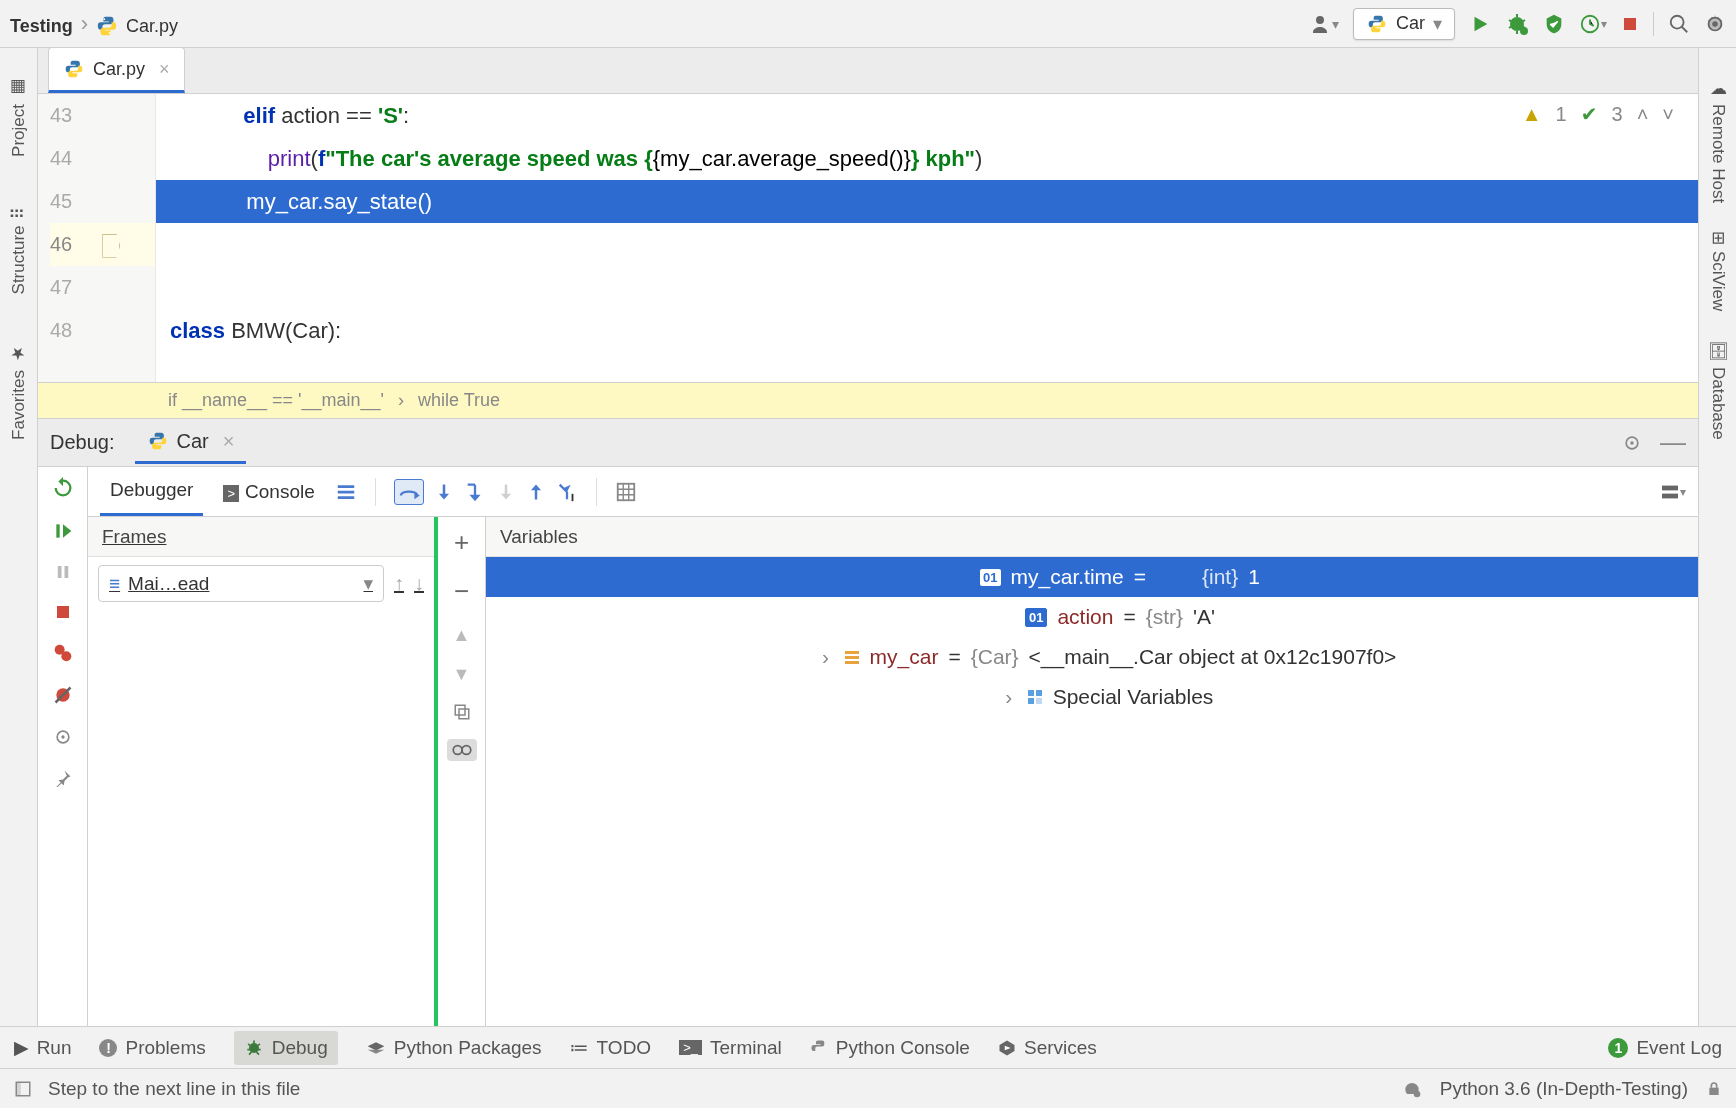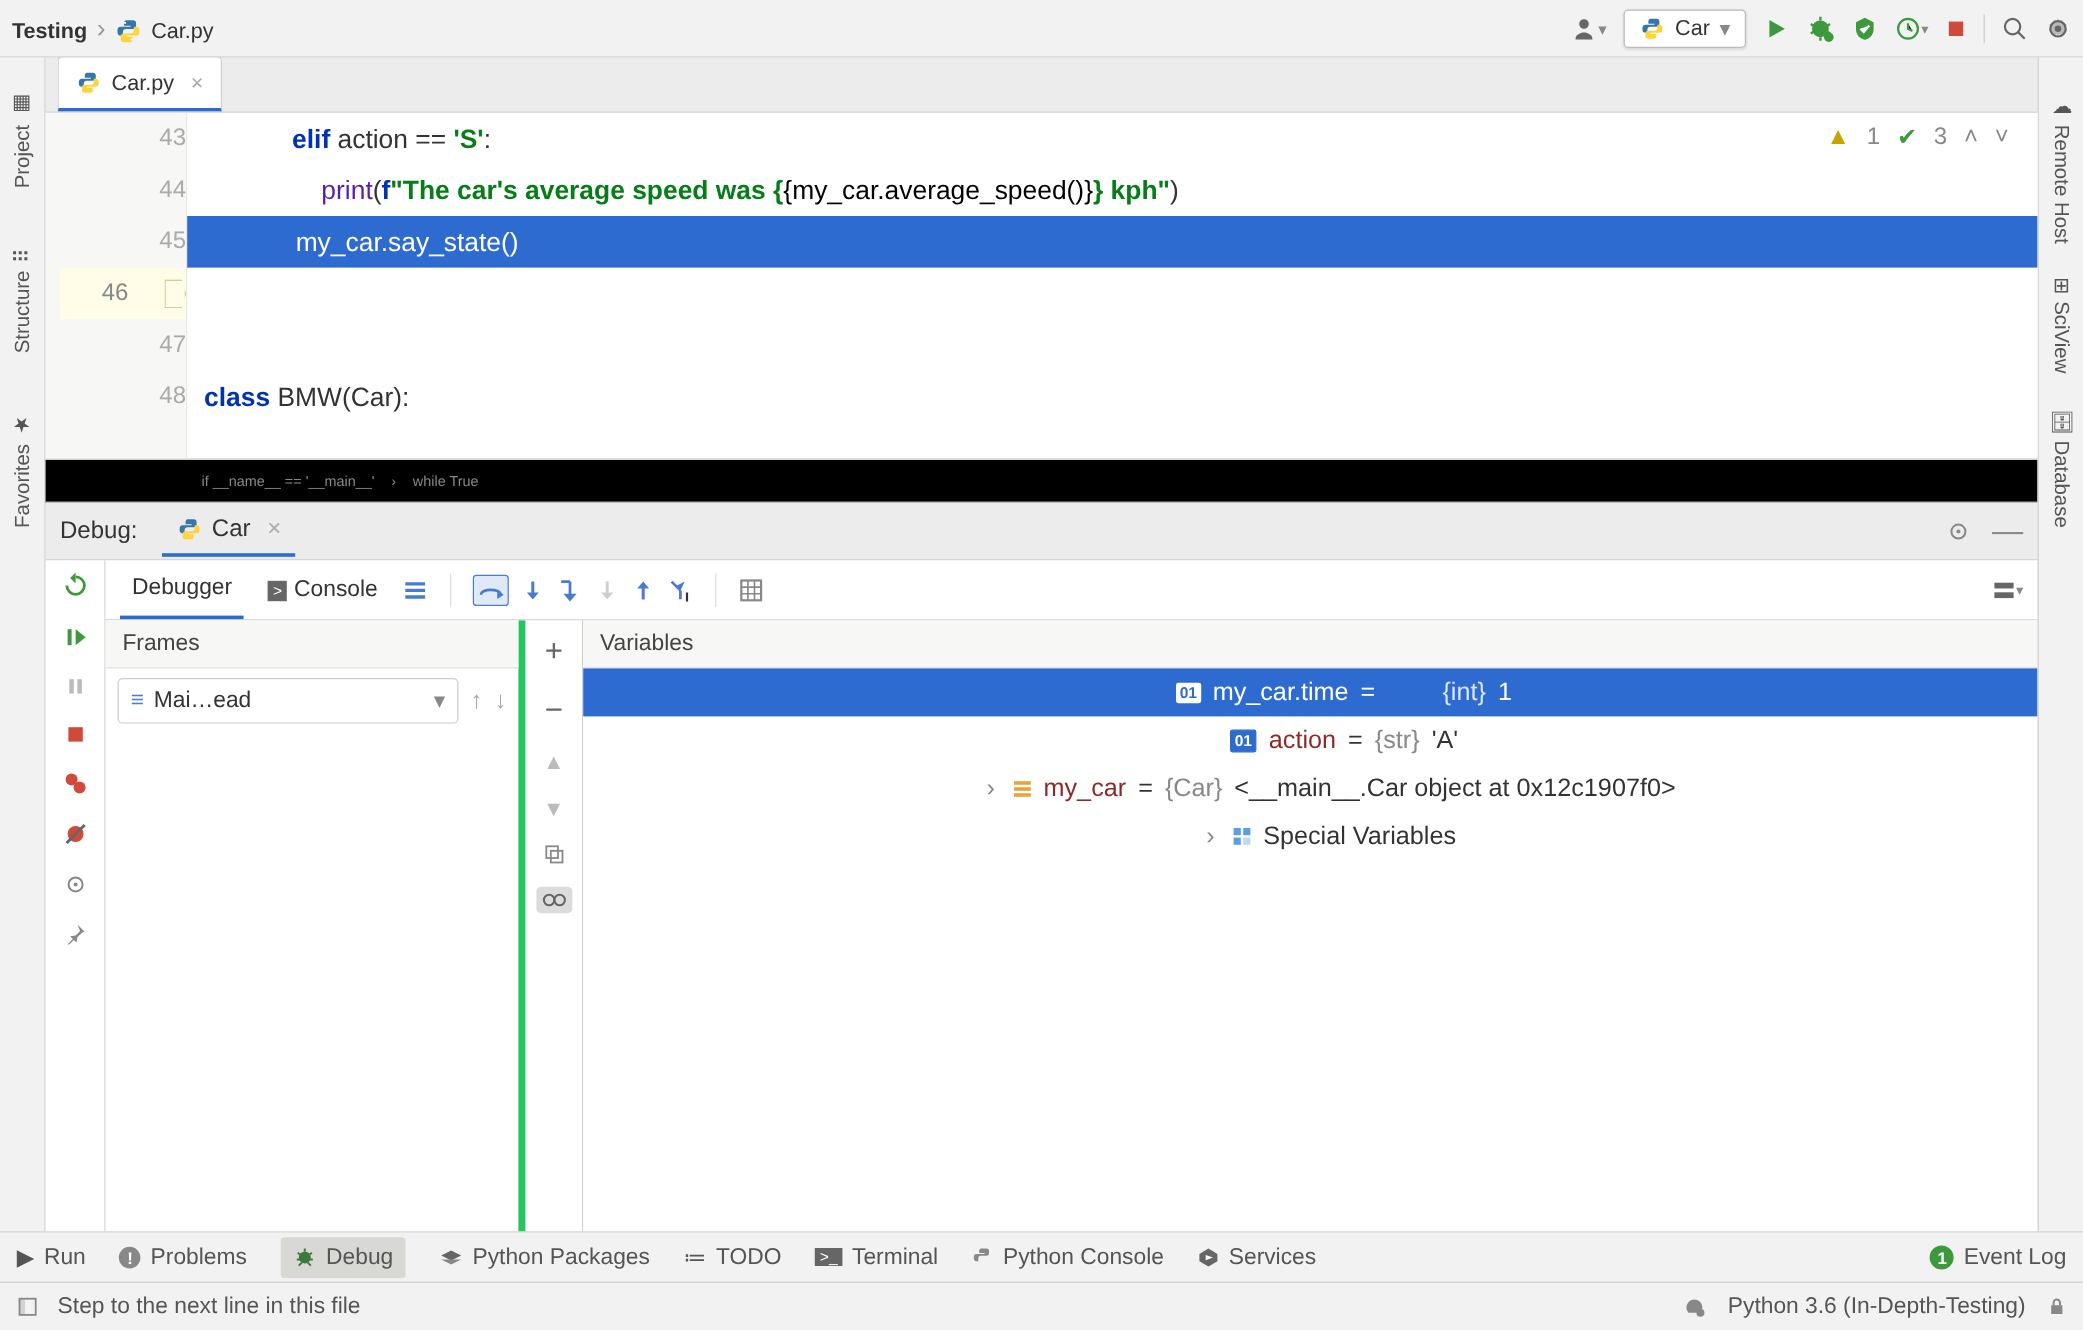--- a/index.html
+++ b/index.html
@@ -16,46 +16,46 @@
 .left-rail { width:38px; background:#f2f2f2; border-right:1px solid #d0d0d0; display:flex; flex-direction:column; align-items:center; padding-top:30px; gap:50px; }
 .rail-label { writing-mode:vertical-rl; transform:rotate(180deg); font-size:17px; color:#555; display:flex; align-items:center; gap:6px; }
 .right-rail { width:38px; background:#f2f2f2; border-left:1px solid #d0d0d0; display:flex; flex-direction:column; align-items:center; padding-top:30px; gap:28px; }
 .right-rail .rail-label { transform:none; }
 .main-col { flex:1; display:flex; flex-direction:column; min-width:0; }
 .editor-tabs { height:46px; background:#ececec; border-bottom:1px solid #d0d0d0; display:flex; align-items:flex-end; padding-left:10px; }
 .editor-tab { display:flex; align-items:center; gap:8px; padding:10px 14px; background:#fff; border:1px solid #d0d0d0; border-bottom:3px solid #2e6bd0; border-radius:4px 4px 0 0; font-size:18px; }
 .editor-tab .close { color:#aaa; font-size:18px; margin-left:6px; }
 .editor { flex:0 0 289px; display:flex; background:#fff; position:relative; border-bottom:1px solid #d0d0d0; overflow:hidden; }
 .gutter { width:118px; background:#f7f7f5; border-right:1px solid #e8e8e6; font-family:"SF Mono",Menlo,monospace; font-size:20px; color:#aaa; text-align:left; padding-left:12px; }
-.gutter .ln { height:43px; line-height:43px;text-align:right; }
+.gutter .ln { height:43px; line-height:43px; }
 .gutter .ln.current { background:#fffde7; color:#888; }
 .gutter .bp { display:inline-block; width:18px; height:24px; background:#fffde7; border:1px solid #c8c093; margin-left:30px; vertical-align:middle; clip-path:polygon(0 0,80% 0,100% 50%,80% 100%,0 100%); }
 .code { flex:1; font-family:"SF Mono",Menlo,monospace; font-size:22px; position:relative; }
 .codeln { height:43px; line-height:43px; white-space:pre; padding-left:14px; }
 .codeln.sel { background:#2e6bd0; color:#fff;padding-left:17px; }
 .kw { color:#0033b3; font-weight:600; }
 .fn { color:#5a1ea8; }
 .str { color:#067d17; font-weight:600; }
 .editor-badges { position:absolute; top:8px; right:24px; display:flex; gap:14px; align-items:center; color:#888; font-size:20px; }
 .editor-badges .warn { color:#c8a400; }
 .editor-badges .ok { color:#3c9a3c; }
-.context-bar { flex:0 0 36px; background:#000000; border-bottom:1px solid #d0d0d0; display:flex; align-items:center; padding-left:130px; font-size:12px; color:#888; gap:14px; }
+.context-bar { flex:0 0 36px; background:#fef9c3; border-bottom:1px solid #d0d0d0; display:flex; align-items:center; padding-left:130px; font-size:18px; color:#888; gap:14px; }
 .debug-header { flex:0 0 48px; background:#ececec; border-bottom:1px solid #d0d0d0; display:flex; align-items:center; padding:0 12px; }
 .debug-header .title { font-size:20px; color:#333; margin-right:20px; }
 .debug-tab { display:flex; align-items:center; gap:8px; padding:8px 12px; border-bottom:3px solid #2e6bd0; font-size:20px; }
 .debug-header .right { margin-left:auto; display:flex; gap:18px; color:#888; }
 .debug-body { flex:1; display:flex; min-height:0; }
 .debug-sidebar { width:50px; background:#fff; border-right:1px solid #d0d0d0; display:flex; flex-direction:column; align-items:center; padding-top:10px; gap:22px; }
 .debug-main { flex:1; display:flex; flex-direction:column; min-height:0; }
 .debug-toolbar { height:50px; background:#fff; border-bottom:1px solid #d0d0d0; display:flex; align-items:center; gap:10px; padding:0 12px; }
 .debug-toolbar .tab { padding:12px 10px; font-size:19px; cursor:pointer; }
 .debug-toolbar .tab.active { border-bottom:3px solid #2e6bd0; font-weight:500; }
 .debug-toolbar .sep { width:1px; height:28px; background:#ddd; margin:0 8px; }
 .debug-panes { flex:1; display:flex; min-height:0; }
-.frames-pane { width:350px; border-right:6px solid #22c55e; background:#fff; display:flex; flex-direction:column; }
+.frames-pane { width:350px; border-right:4px solid #22c55e; background:#fff; display:flex; flex-direction:column;text-decoration:underline; }
 .pane-header { height:40px; background:#f7f7f5; border-bottom:1px solid #e0e0e0; display:flex; align-items:center; padding:0 14px; font-size:19px; color:#444; }
 .thread-row { display:flex; align-items:center; gap:10px; padding:8px 10px; }
 .thread-select { flex:1; border:1px solid #ccc; border-radius:4px; padding:6px 10px; display:flex; align-items:center; gap:8px; background:#fff; font-size:19px; overflow:hidden; white-space:nowrap; }
 .frame-item { background:#2e6bd0; color:#fff; padding:7px 12px; font-size:20px; display:flex; align-items:center; gap:8px; margin:0 4px; }
 .vars-gutter { width:48px; border-right:1px solid #d0d0d0; background:#fff; display:flex; flex-direction:column; align-items:center; padding-top:10px; gap:18px; color:#888; }
 .vars-gutter .selbg { background:#dcdcdc; border-radius:4px; padding:4px; }
 .vars-pane { flex:1; background:#fff; display:flex; flex-direction:column; }
 .var-row { display:flex; align-items:center; gap:10px; padding:4px 10px 4px 40px; font-size:21px; font-family:-apple-system,sans-serif; height:40px;justify-content:center; }
 .var-row.sel { background:#2e6bd0; color:#fff; }
 .var-row .tag01 { background:#fff; color:#2e6bd0; font-size:13px; font-weight:700; padding:1px 3px; border-radius:2px; }

